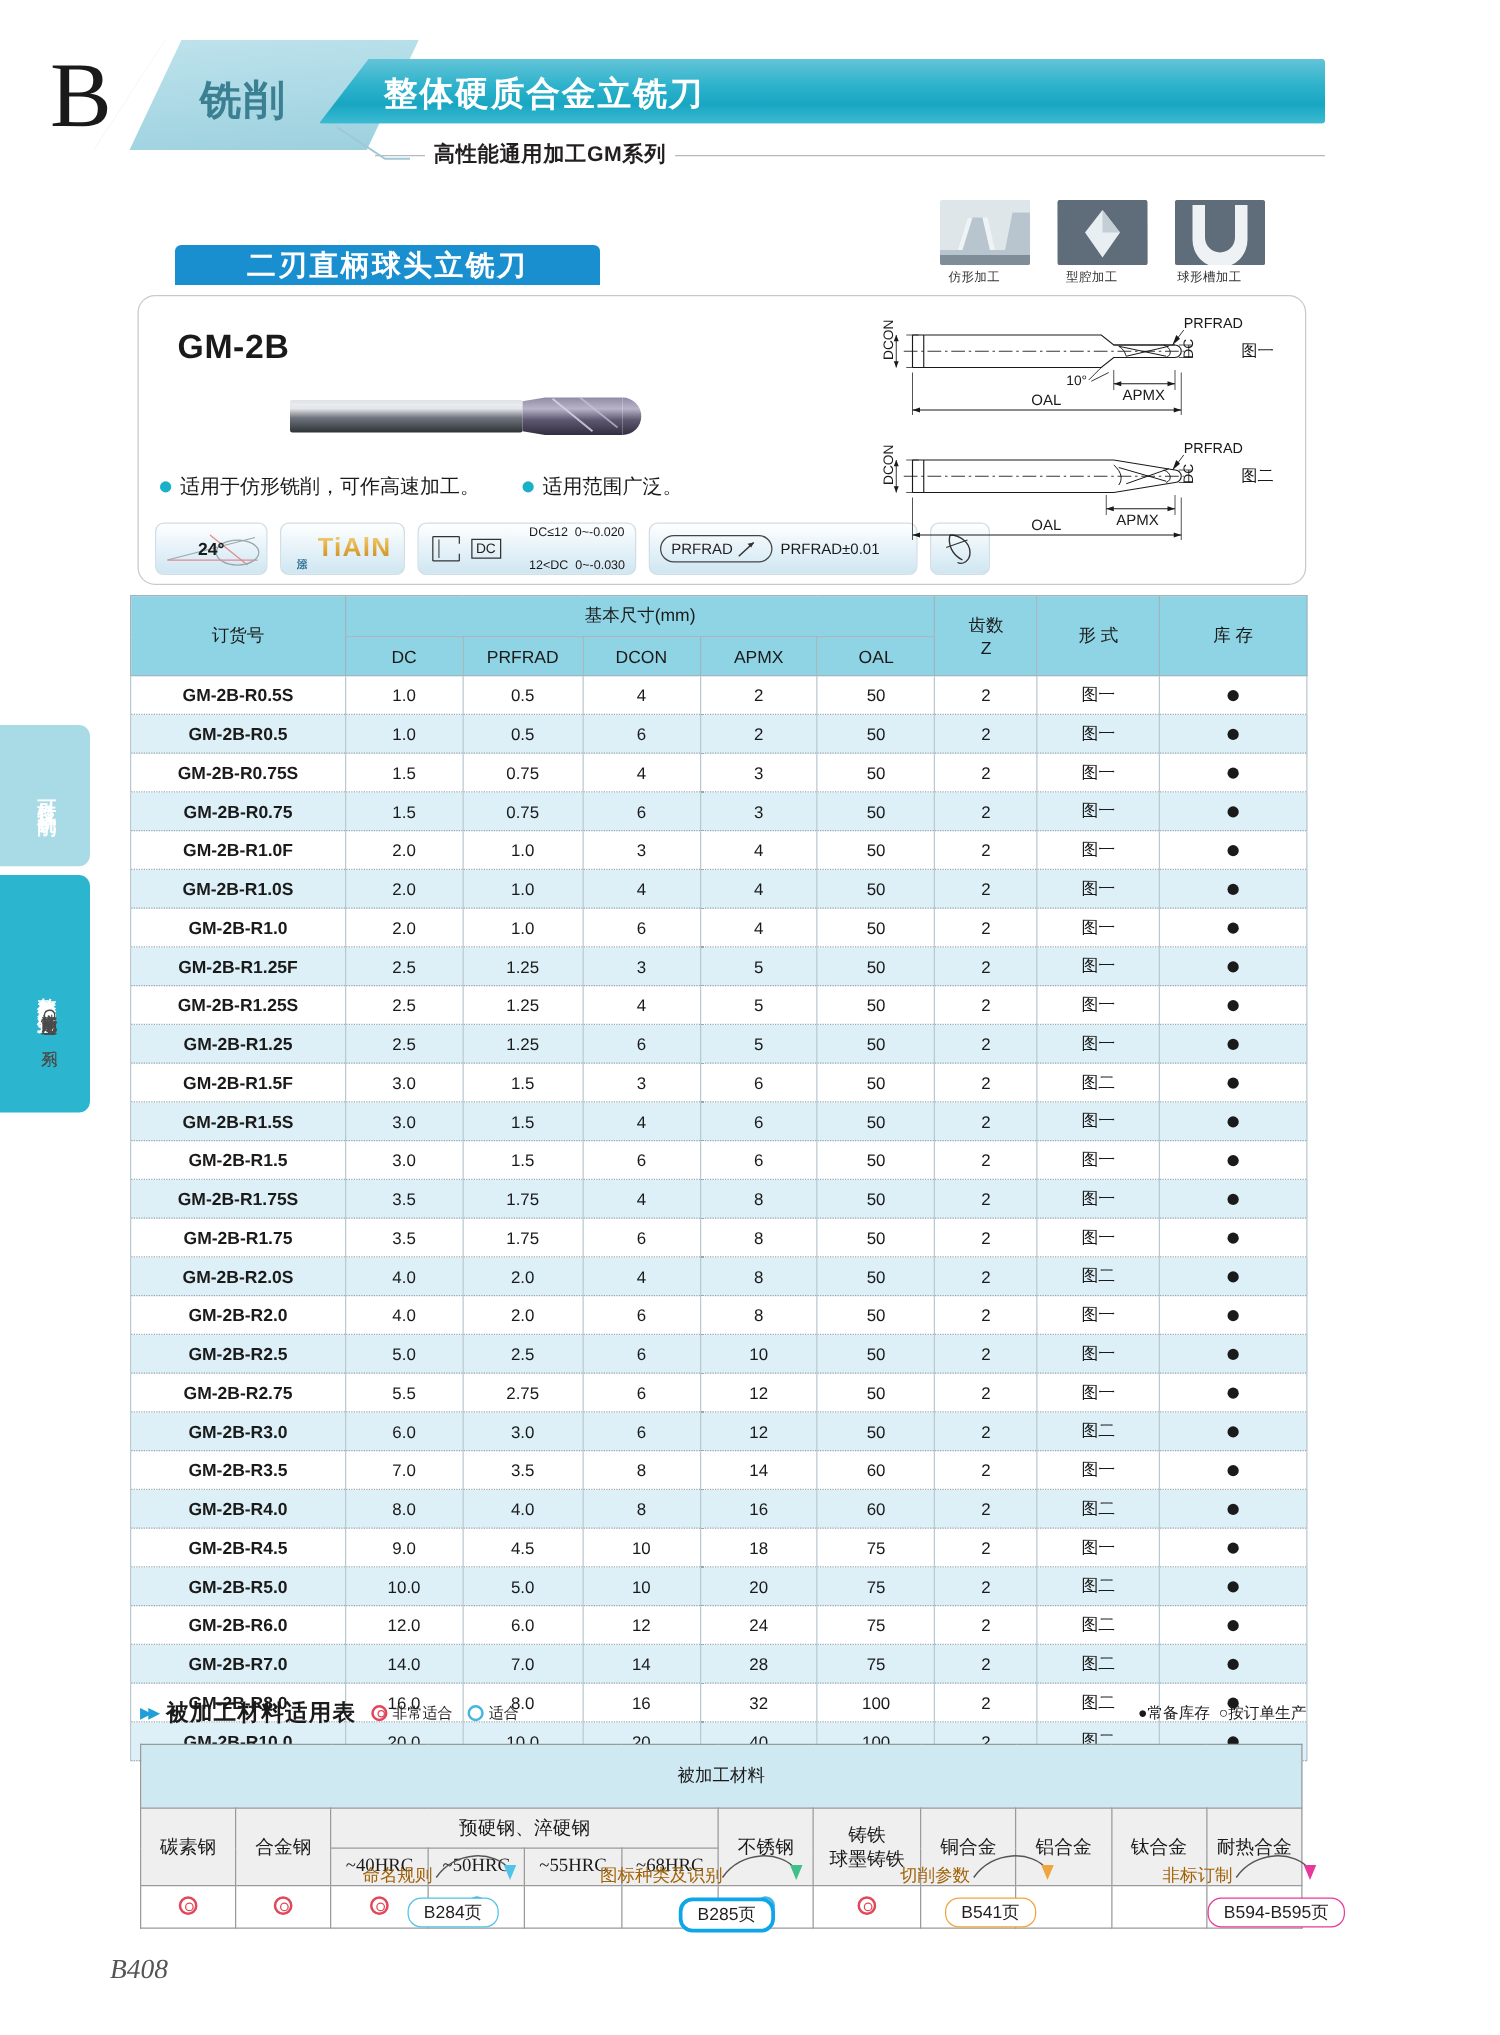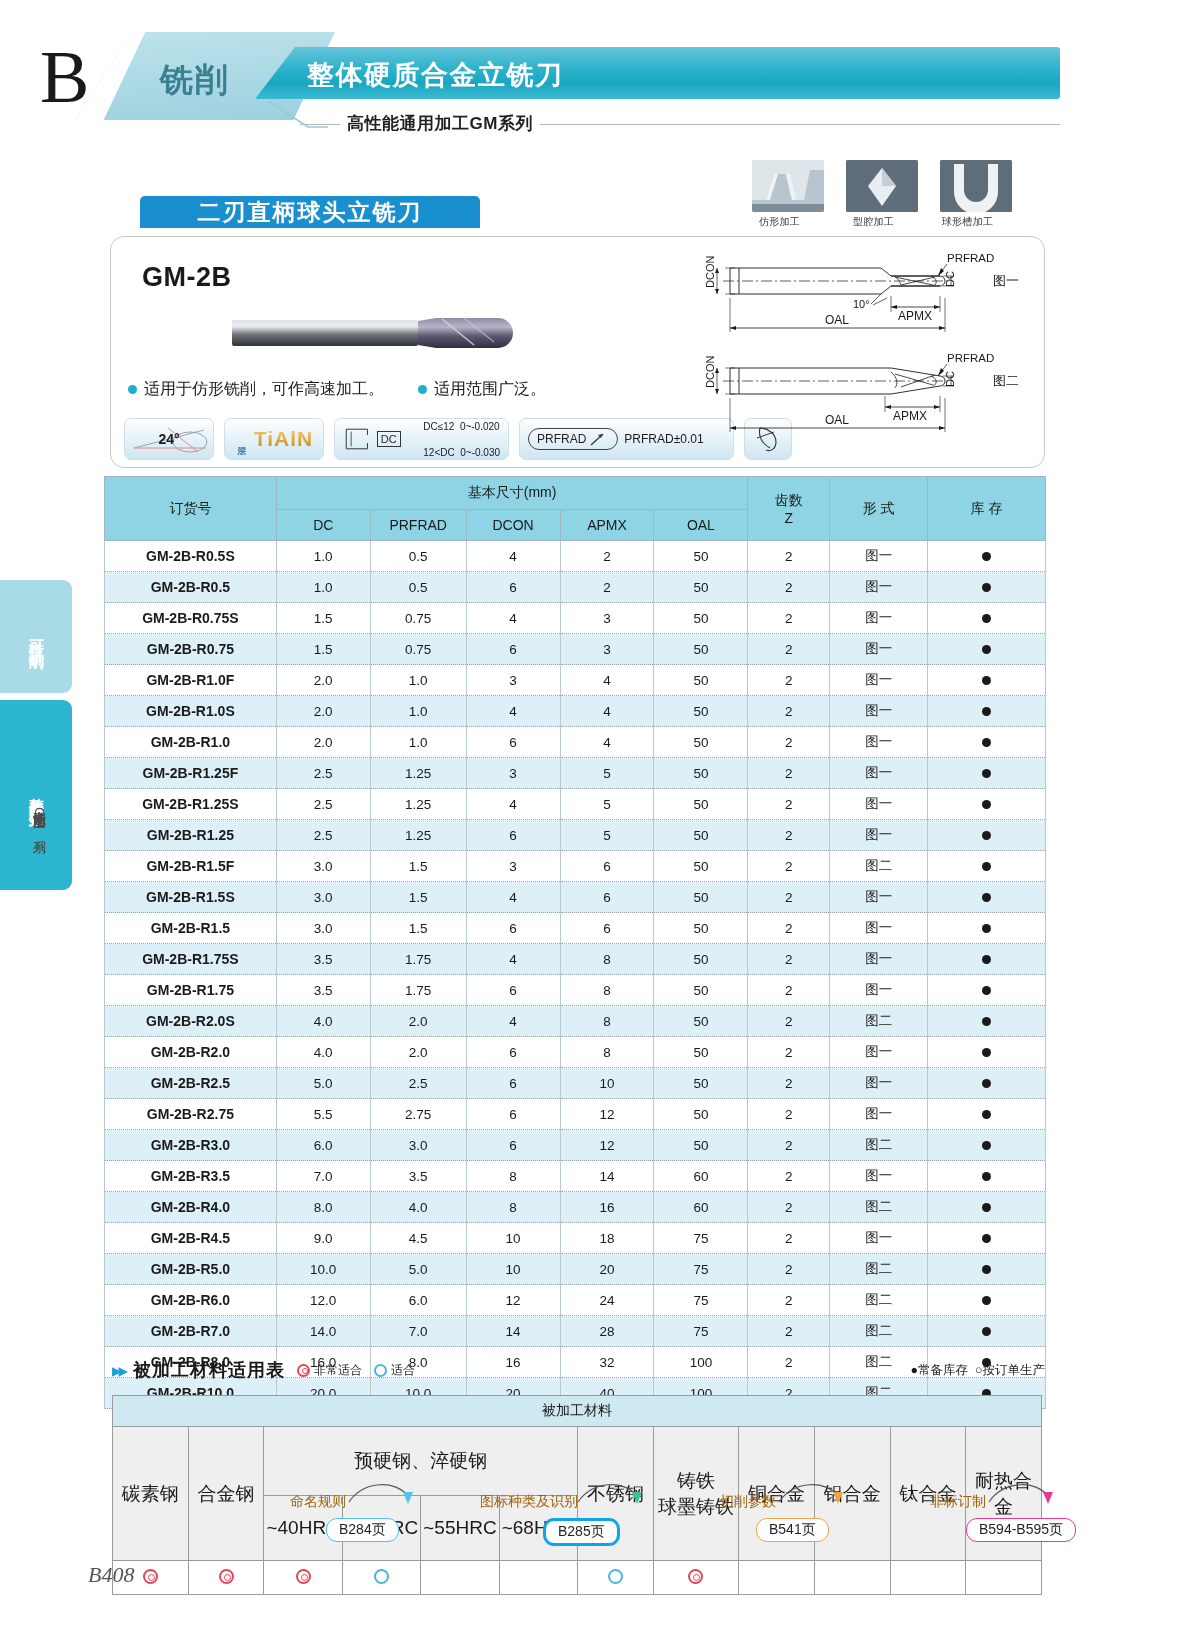--- a/index.html
+++ b/index.html
@@ -158,22 +158,22 @@
   .sym { display: inline-block; width: 13px; height: 13px; border-radius: 50%; border: 2px solid #e0485a; position: relative; }
   .sym::after { content: ""; position: absolute; left: 2.5px; top: 2.5px; width: 4px; height: 4px; border-radius: 50%; border: 1.5px solid #e0485a; }
   .sym-o { display: inline-block; width: 13px; height: 13px; border-radius: 50%; border: 2px solid #46b6e0; }
   .stock-legend { position: absolute; right: 0; top: 1362px; font-size: 12.5px; color: #1a1a1a; }
 
   .mat-table {
     position: absolute; left: 112px; top: 1395px; width: 930px;
     border-collapse: collapse; font-size: 13px;
   }
   .mat-table th, .mat-table td { border: 1px solid #9a9a9a; text-align: center; color: #1a1a1a; font-weight: normal; }
-  .mat-table .band { background: #cfe9f3; font-size: 14px; padding: 6px; }
-  .mat-table th { background: #efefef; font-size: 19px; padding: 21px 2px; }
+  .mat-table .band { background: #cfe9f3; font-size: 14px; padding: 16px; }
+  .mat-table th { background: #efefef; font-size: 15px; padding: 6px 2px; font-family: Liberation Serif, serif; }
   .mat-table td.symcell { background: #ffffff; height: 34px; }
   .mat-sym-red { display: inline-block; width: 15px; height: 15px; border-radius: 50%; border: 2px solid #e0485a; position: relative; }
   .mat-sym-red::after { content: ""; position: absolute; left: 3px; top: 3px; width: 5px; height: 5px; border-radius: 50%; border: 1.5px solid #e0485a; }
   .mat-sym-blue { display: inline-block; width: 15px; height: 15px; border-radius: 50%; border: 2px solid #46b6e0; }
 
   
   .flinks { position: absolute; left: 290px; top: 1492px; width: 760px; height: 60px; }
   .flink { position: absolute; }
   .flink .lbl { font-size: 14px; color: #a16207; white-space: nowrap; }
   .flink .pill {

